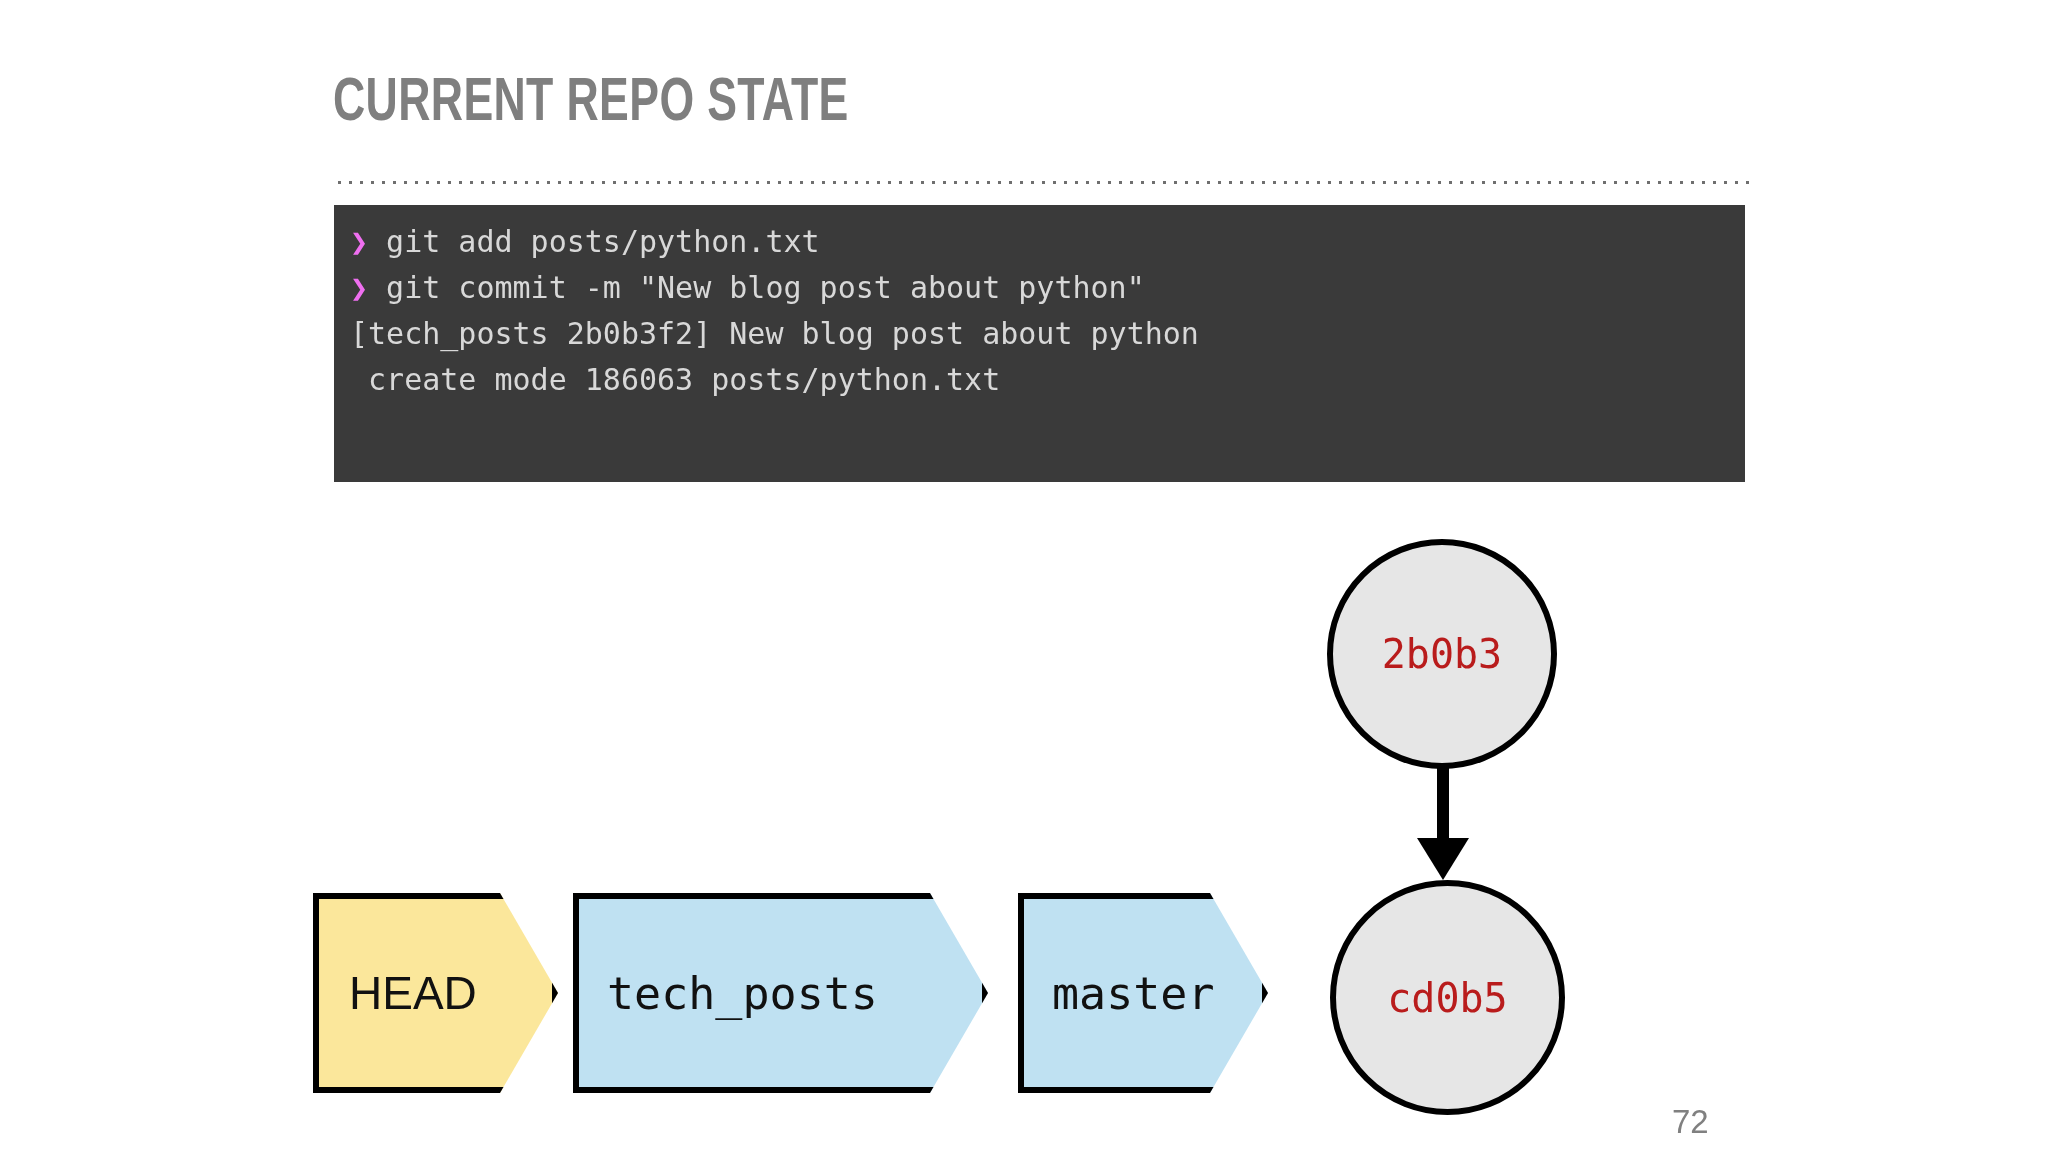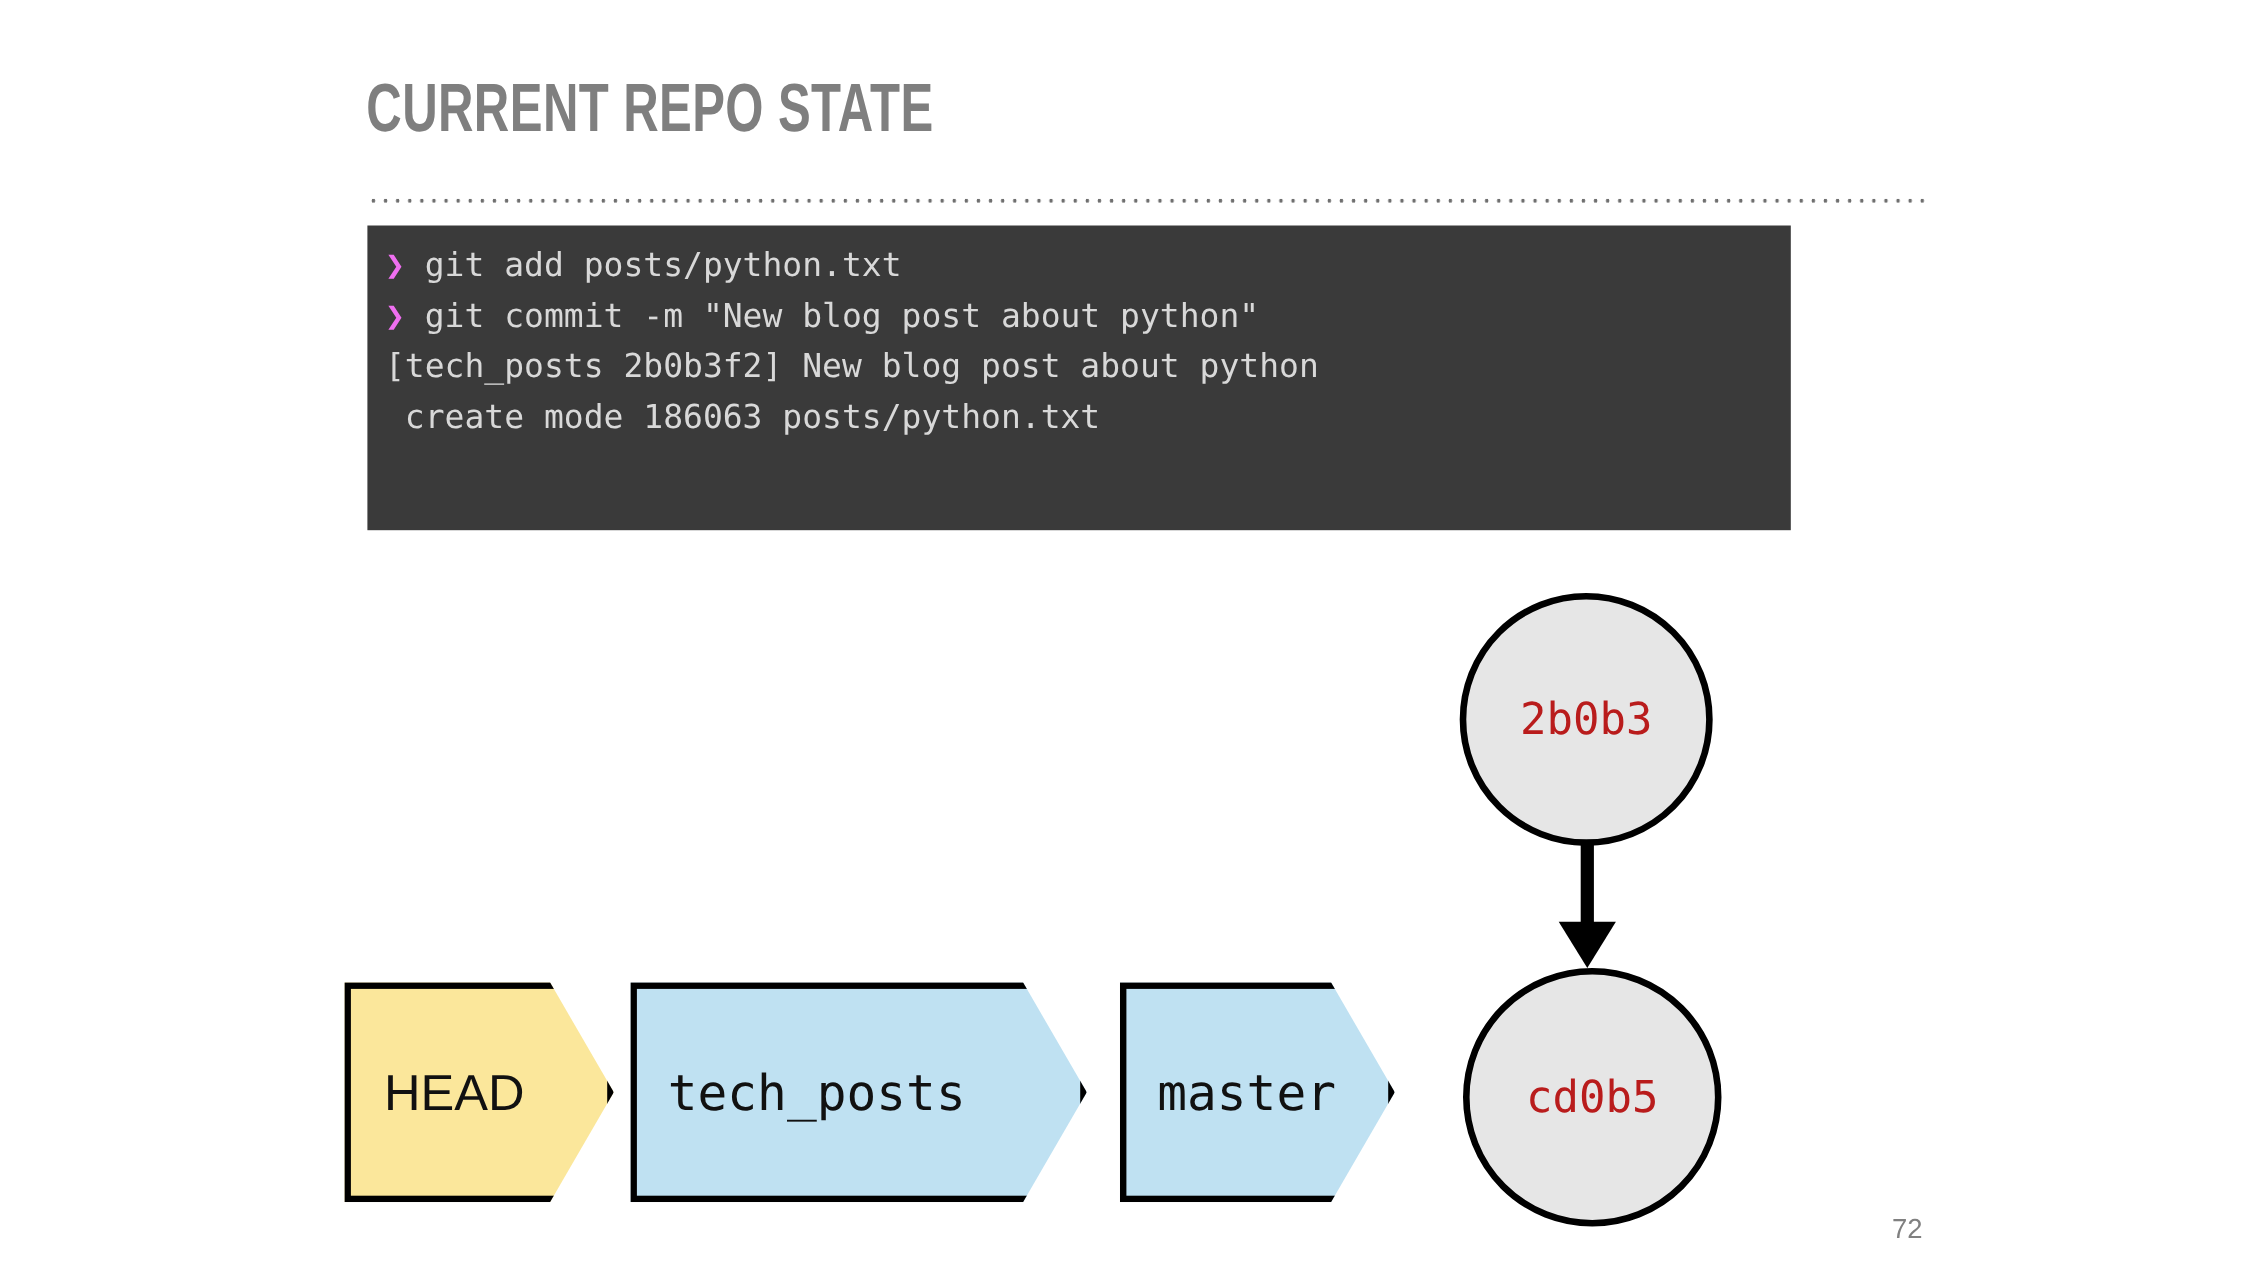--- a/index.html
+++ b/index.html
@@ -43,21 +43,21 @@
     background-size: 11px 5px;
     background-repeat: repeat-x;
     background-position: 0 center;
   }
 
   
   .terminal {
     position: absolute;
     left: 334px;
     top: 205px;
-    width: 1294px;
+    width: 1411px;
     height: 277px;
     background: #3a3a3a;
     box-sizing: border-box;
     padding: 14px 0 0 0;
   }
   .term-line {
     font-family: "DejaVu Sans Mono", "Liberation Mono", monospace;
     font-size: 30px;
     line-height: 46px;
     color: #d8d8d8;
@@ -167,24 +167,24 @@
   #tag-master {
     left: 1018px;
     top: 893px;
     width: 250px;
     height: 200px;
   }
 
   
   .page-number {
     position: absolute;
-    left: 1720px;
+    left: 1672px;
     top: 1103px;
     font-family: "Liberation Sans", sans-serif;
-    font-size: 25px;
+    font-size: 33px;
     color: #808080;
   }
 </style>
 </head>
 <body>
 
 <div class="slide-title">Current Repo State</div>
 
 <div class="title-rule"></div>
 

